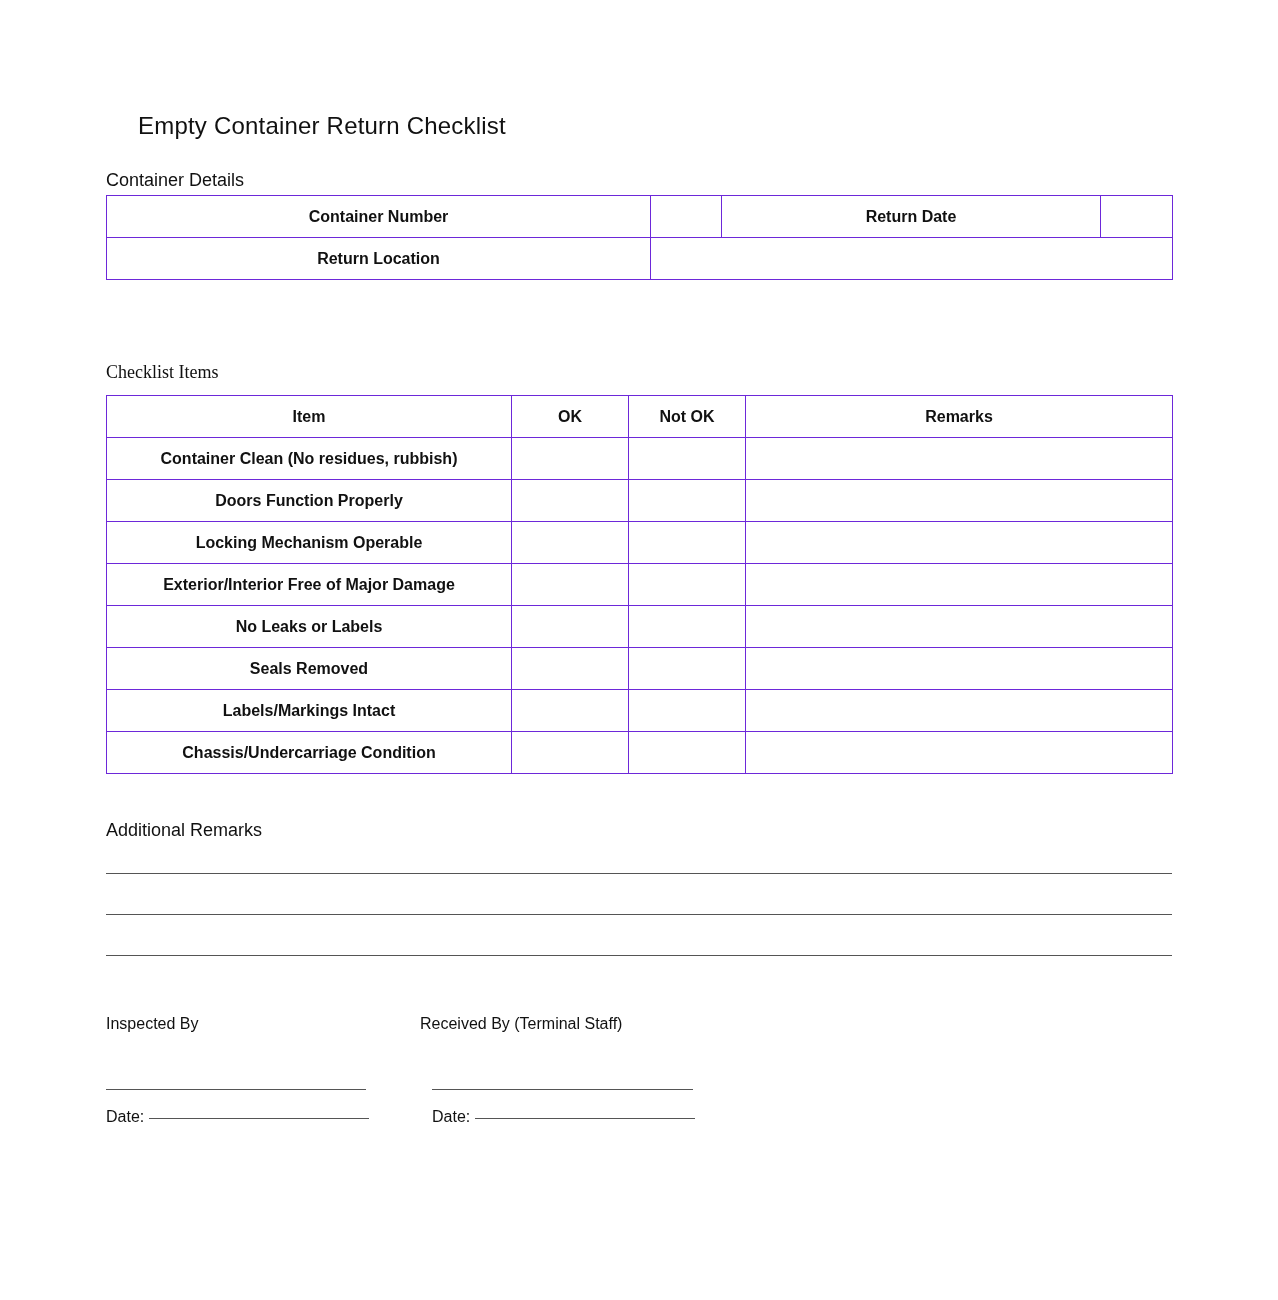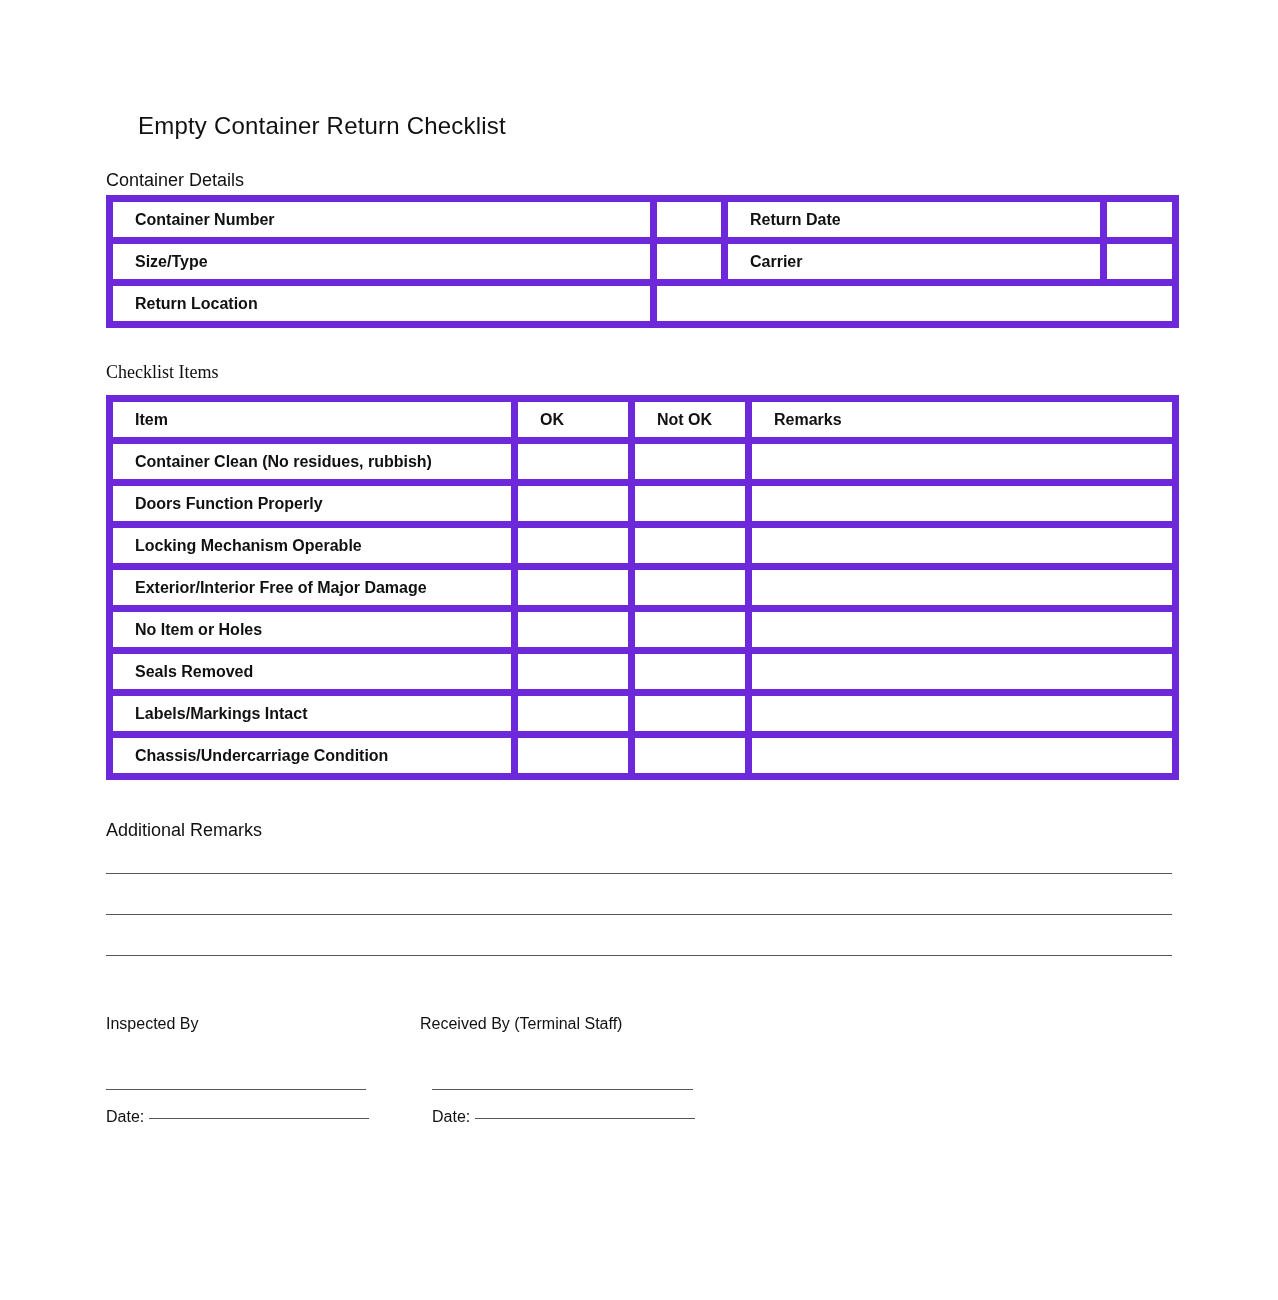--- a/index.html
+++ b/index.html
@@ -14,22 +14,22 @@
   }
   .section-title {
     position: absolute; left: 0; margin: 0;
     font-size: 18px; font-weight: normal; line-height: 22px;
   }
   table {
     position: absolute; left: 0; width: 1066px;
     border-collapse: collapse; table-layout: fixed;
   }
   td, th {
-    border: 7px solid #6d28d9; height: 42px; padding: 0 22px;
-    font-size: 16px; text-align: left; vertical-align: middle;
+    border: 1px solid #6d28d9; height: 42px; padding: 0 22px;
+    font-size: 16px; text-align: center; vertical-align: middle;
     box-sizing: border-box;
   }
   th, td.lbl { font-weight: bold; }
   td.item { font-weight: bold; }
   .rule { position: absolute; left: 0; width: 1066px; height: 0; border-top: 1px solid #555; }
   .sig-label { position: absolute; font-size: 16px; line-height: 20px; }
   .sig-line { position: absolute; height: 0; border-top: 1px solid #555; }
 </style>
 </head>
 <body>
@@ -44,26 +44,20 @@
       <col style="width:544px">
         <col style="width:71px">
         <col style="width:379px">
         <col style="width:72px">
     </colgroup>
     <tbody>
         <tr>
       <td class="lbl">Container Number</td>
       <td></td>
       <td class="lbl">Return Date</td>
-      <td></td>
-    </tr>
-    <tr>
-      <td class="lbl">Size/Type</td>
-      <td></td>
-      <td class="lbl">Carrier</td>
       <td></td>
     </tr>
     <tr>
       <td class="lbl">Return Location</td>
       <td colspan="3"></td>
     </tr>
   </tbody>
     </table>
 
   <h2 class="section-title" style="top:361px;font-family:Liberation Serif, serif;">Checklist Items</h2>
@@ -100,21 +94,21 @@
       <td></td>
       <td></td>
     </tr>
     <tr>
       <td class="item">Exterior/Interior Free of Major Damage</td>
       <td></td>
       <td></td>
       <td></td>
     </tr>
     <tr>
-      <td class="item">No Item or Holes</td>
+      <td class="item">No Leaks or Labels</td>
       <td></td>
       <td></td>
       <td></td>
     </tr>
     <tr>
       <td class="item">Seals Removed</td>
       <td></td>
       <td></td>
       <td></td>
     </tr>

